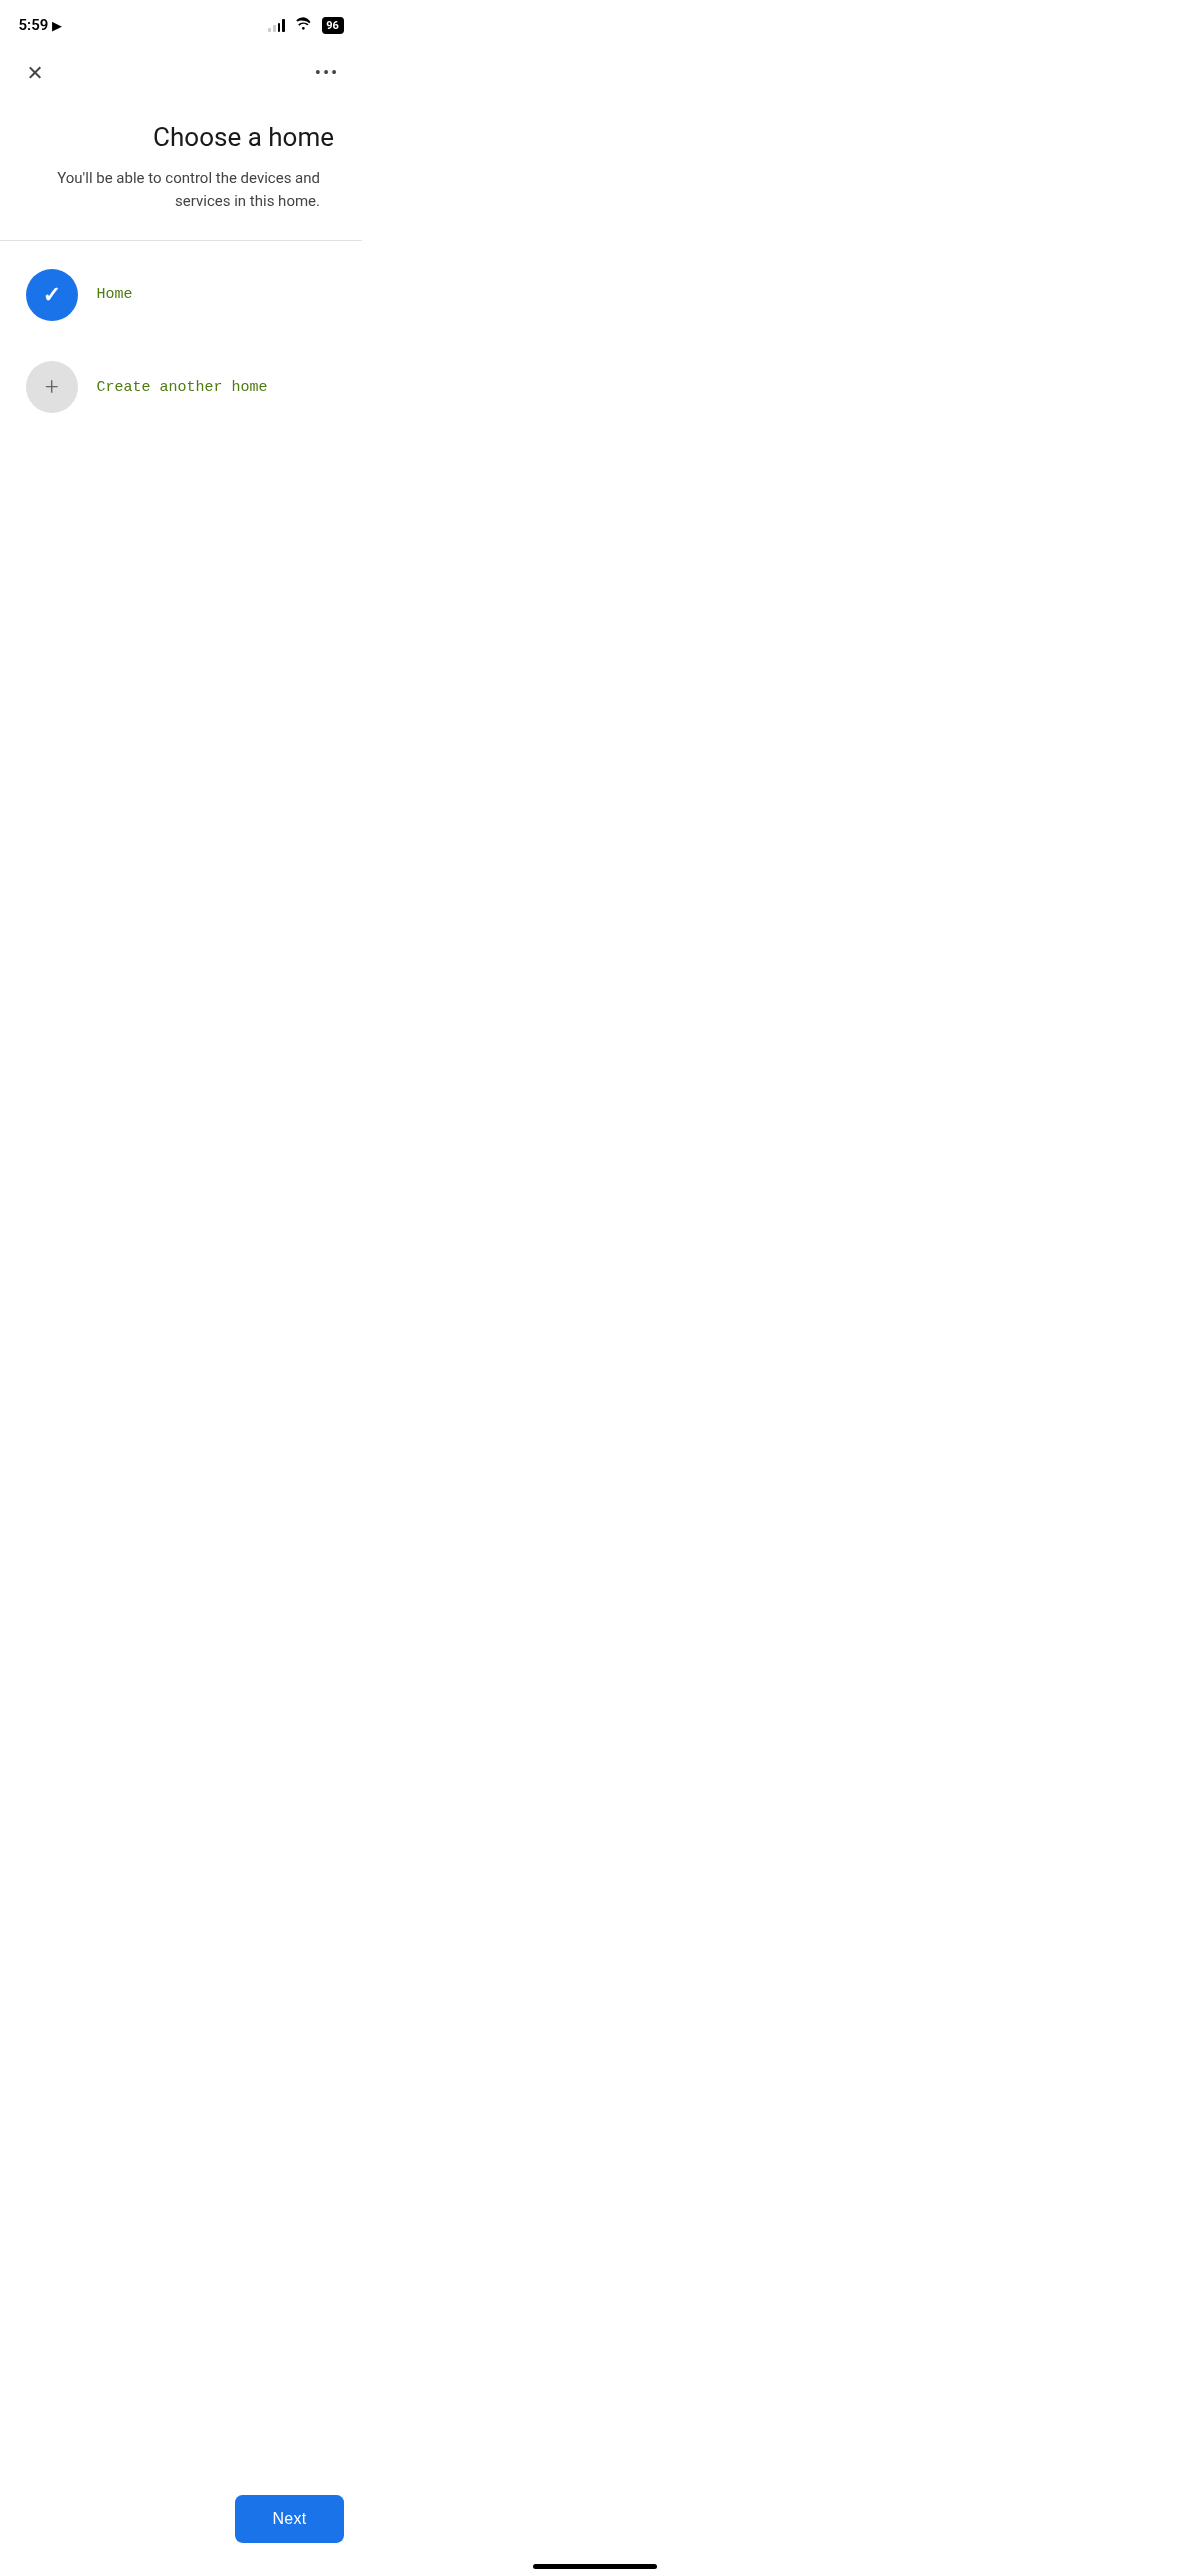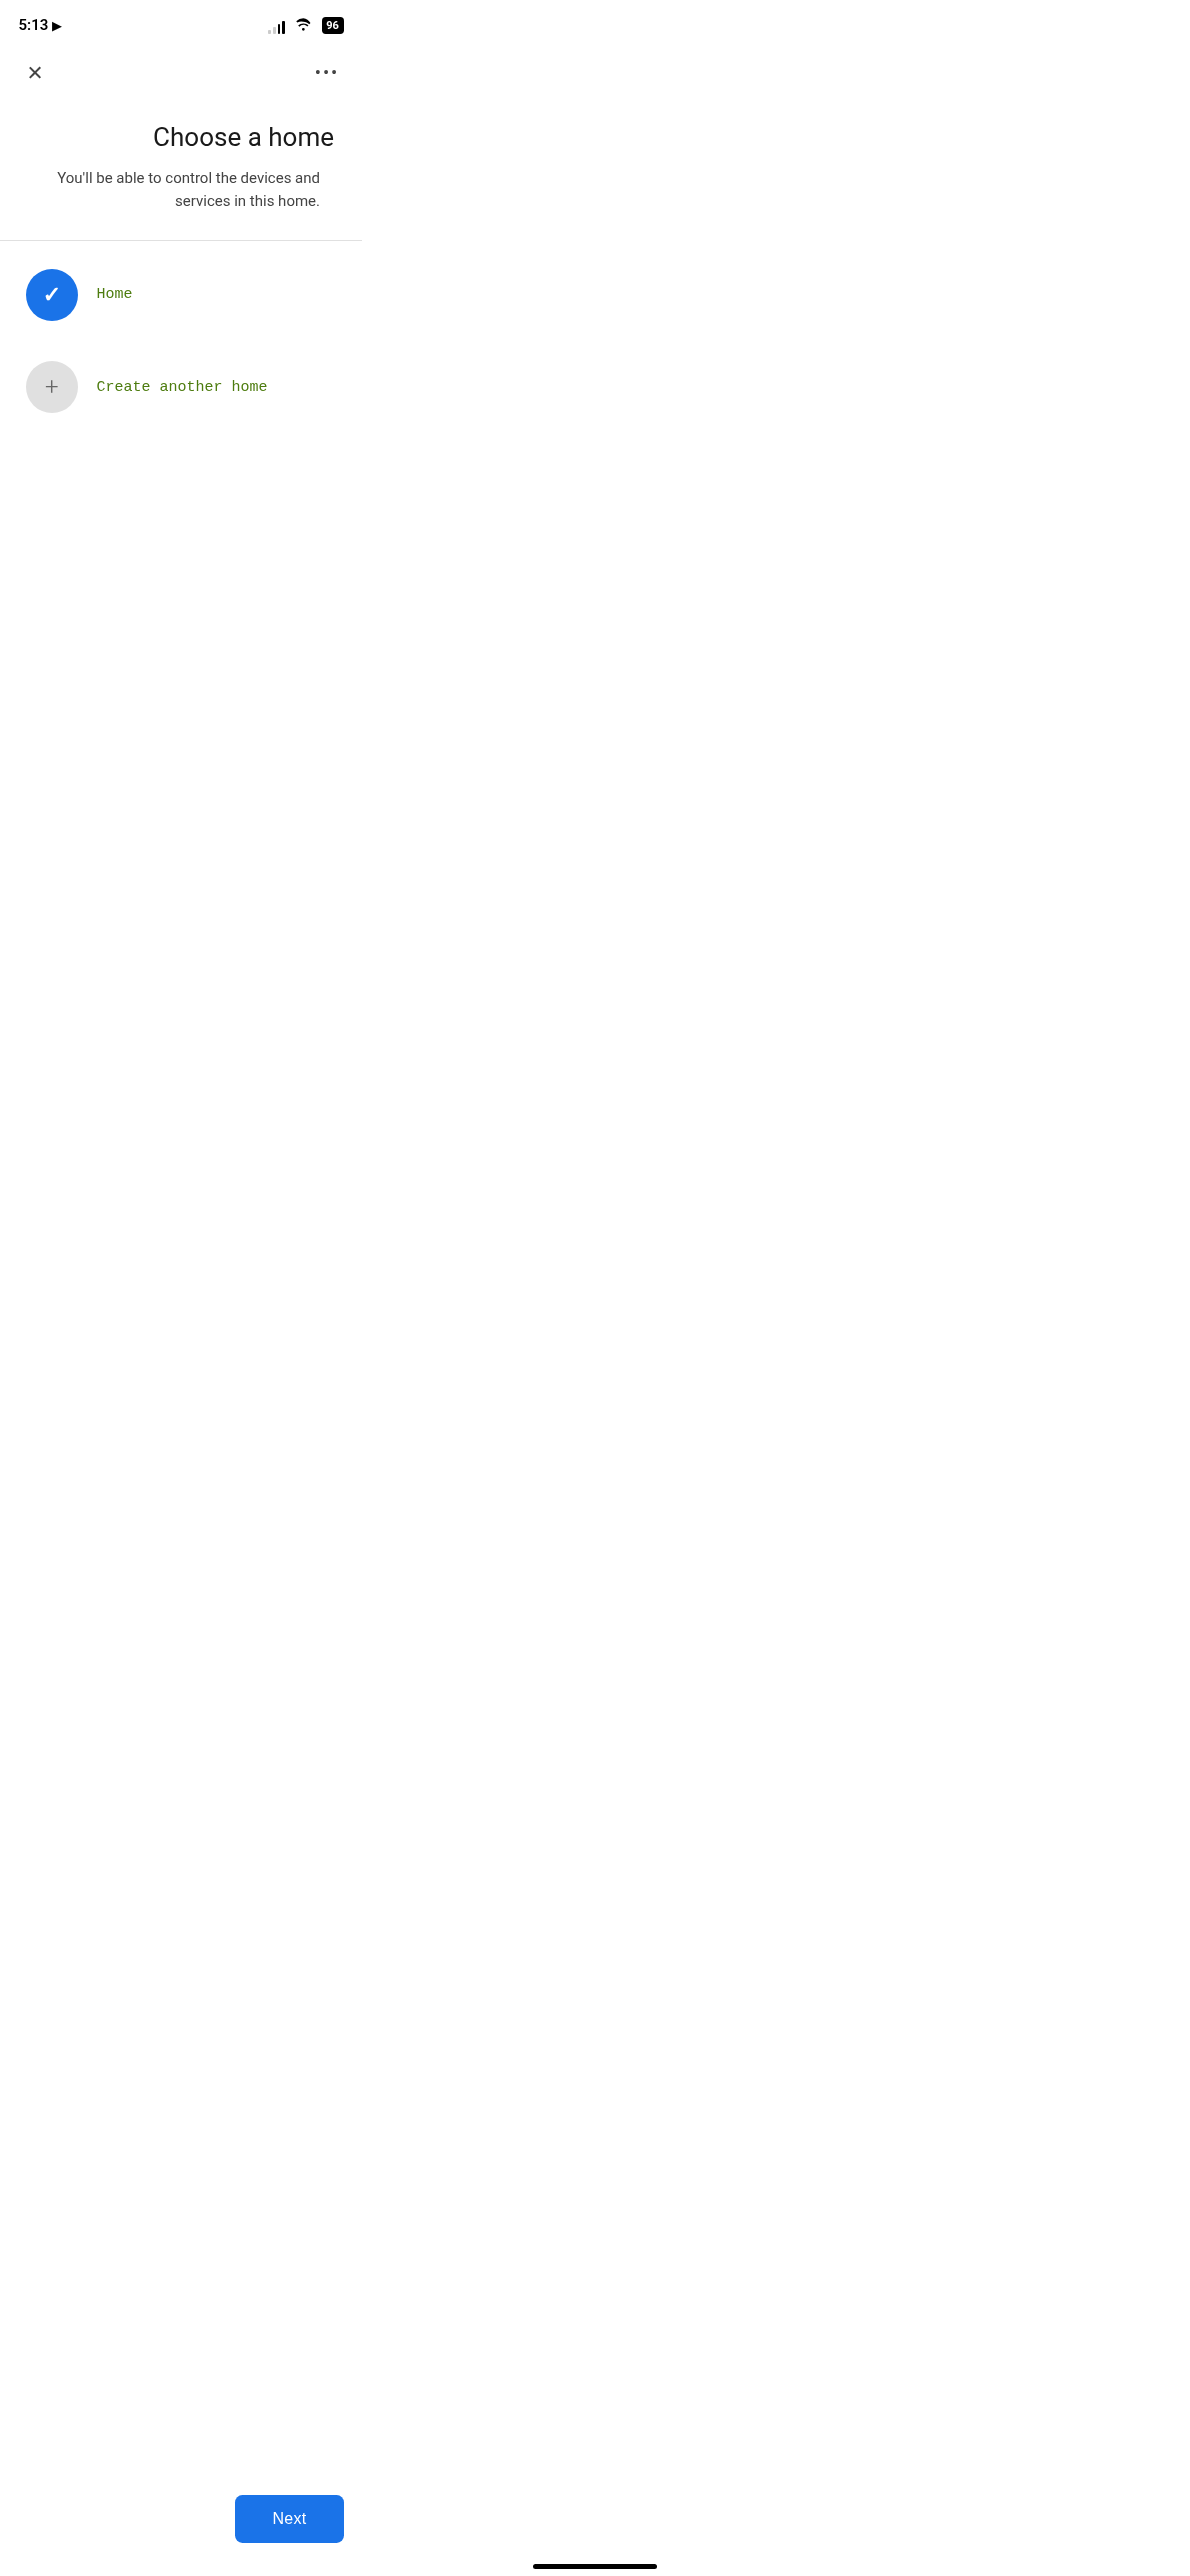--- a/index.html
+++ b/index.html
@@ -38,21 +38,21 @@
       color: #000;
     }
 
     .location-icon {
       font-size: 13px;
       color: #000;
     }
 
     .status-right {
       display: flex;
-      align-items: flex-end;
+      align-items: center;
       gap: 10px;
     }
 
     .signal-bars {
       display: flex;
       align-items: flex-end;
       gap: 1.9px;
       height: 13px;
     }
 
@@ -230,21 +230,21 @@
       height: 4.6px;
       background: #000;
       border-radius: 2.8px;
     }
   </style>
 </head>
 <body>
 
 <div class="status-bar">
   <div class="status-left">
-    <span class="status-time">5:13</span>
+    <span class="status-time">5:59</span>
     <span class="location-icon">▶</span>
   </div>
   <div class="status-right">
     <div class="signal-bars">
       <div class="signal-bar empty" style="height: 3.7px;"></div>
       <div class="signal-bar empty" style="height: 6.5px;"></div>
       <div class="signal-bar" style="height: 9.3px;"></div>
       <div class="signal-bar" style="height: 13px;"></div>
     </div>
     <span class="wifi-icon">

